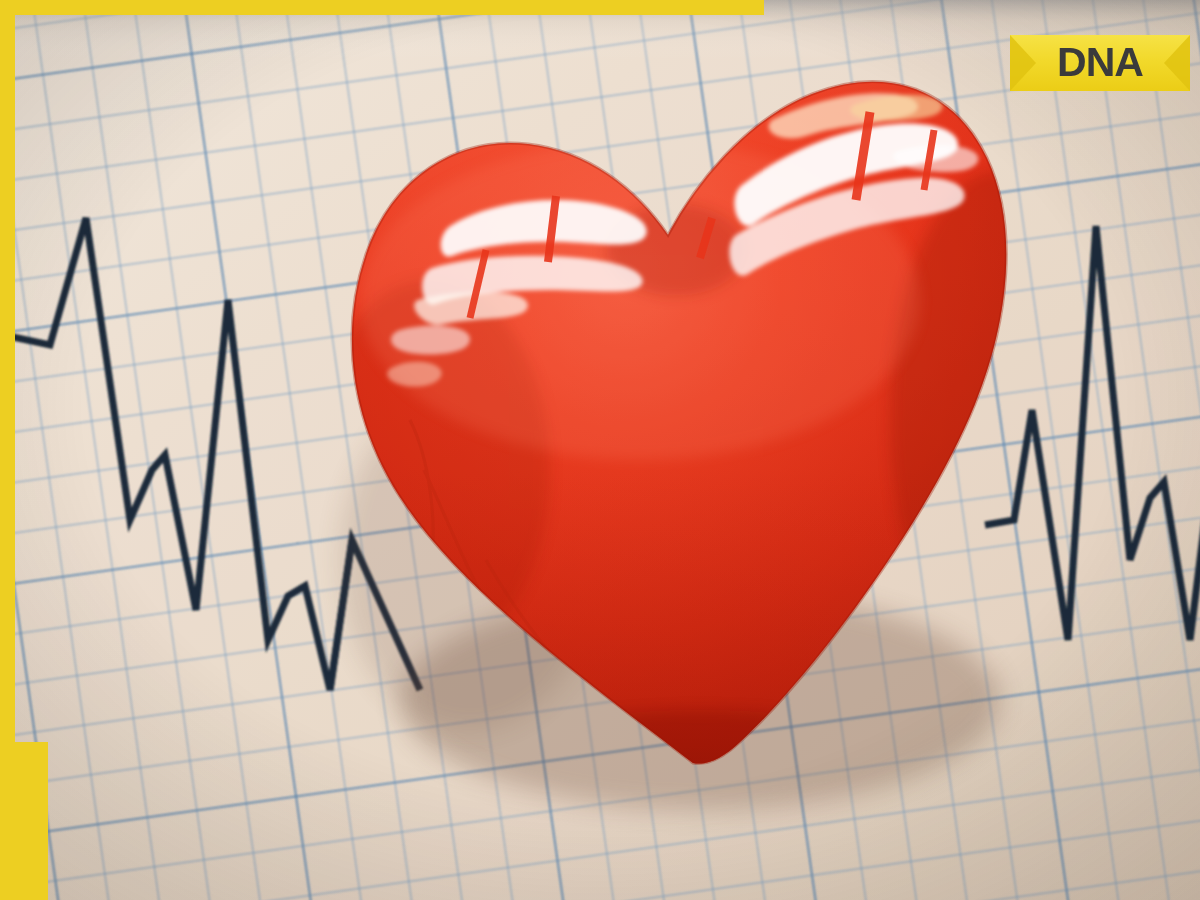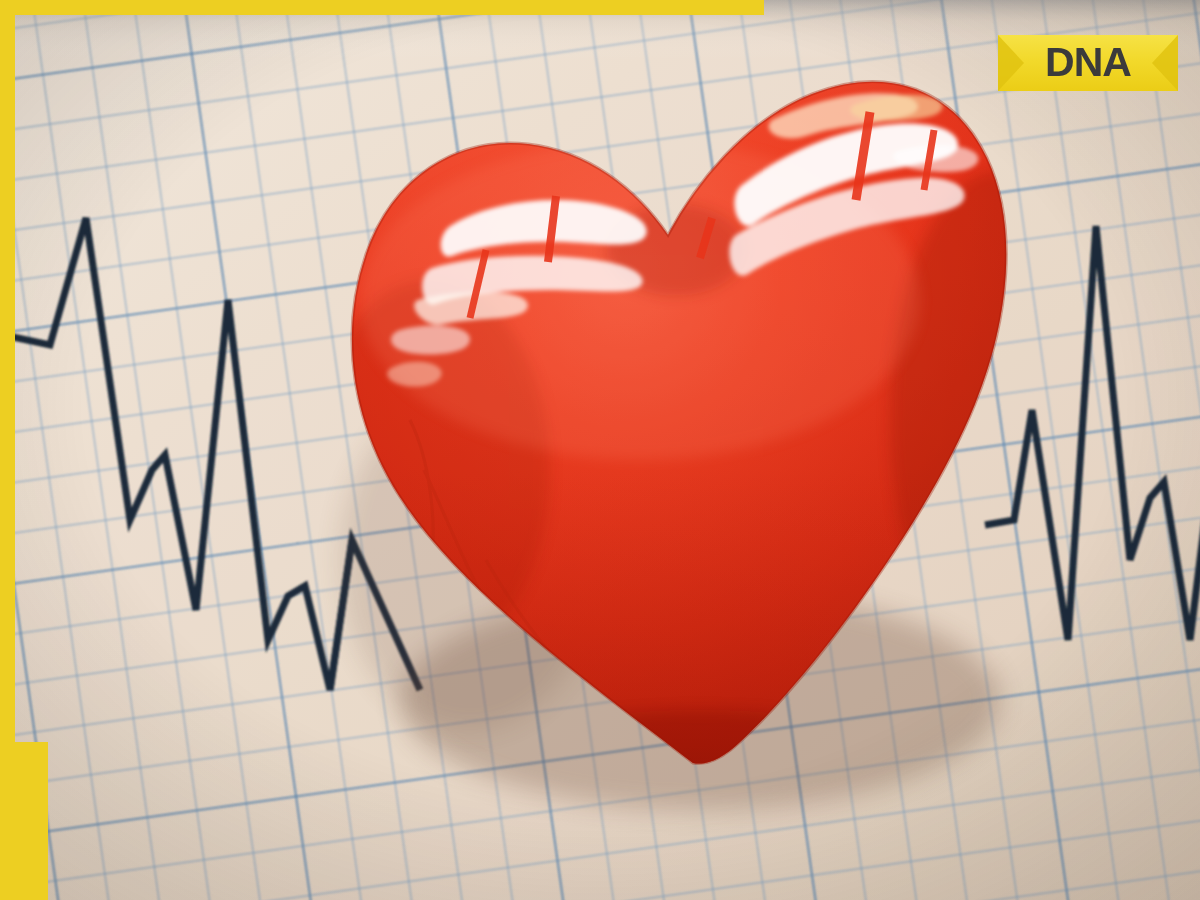--- a/index.html
+++ b/index.html
@@ -58,21 +58,21 @@
     left: 0;
     top: 742px;
     width: 48px;
     height: 158px;
     z-index: 40;
   }
 
   
   .dna-logo {
     position: absolute;
-    right: 22px;
+    right: 10px;
     top: 35px;
     width: 180px;
     height: 56px;
     z-index: 60;
     border-radius: 16px;
   }
   .dna-logo svg { display: block; width: 100%; height: 100%; }
   .dna-text {
     font-family: "Liberation Sans", sans-serif;
     font-weight: bold;

